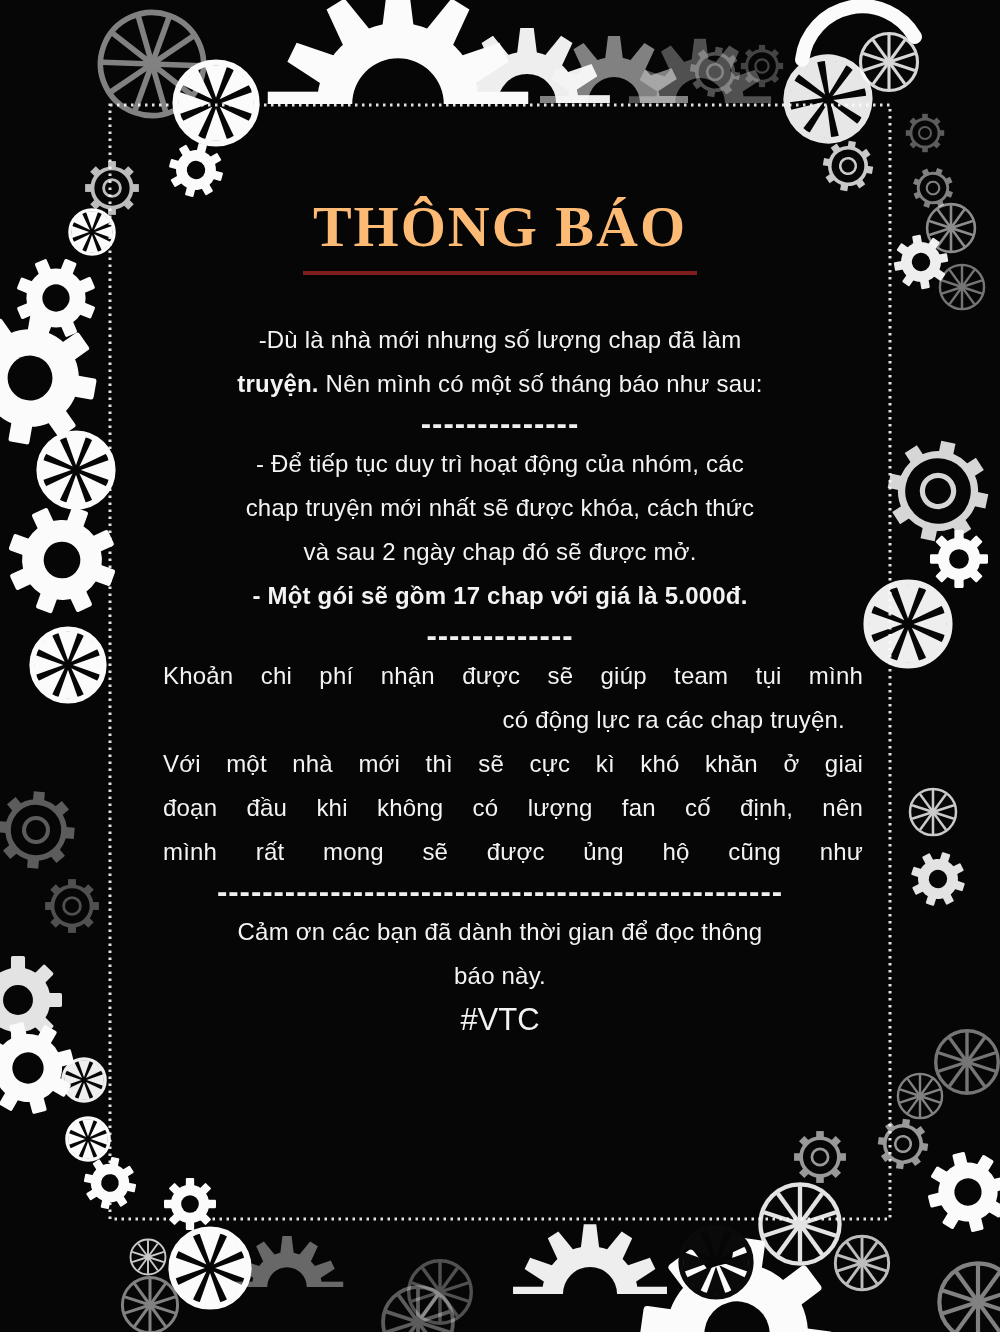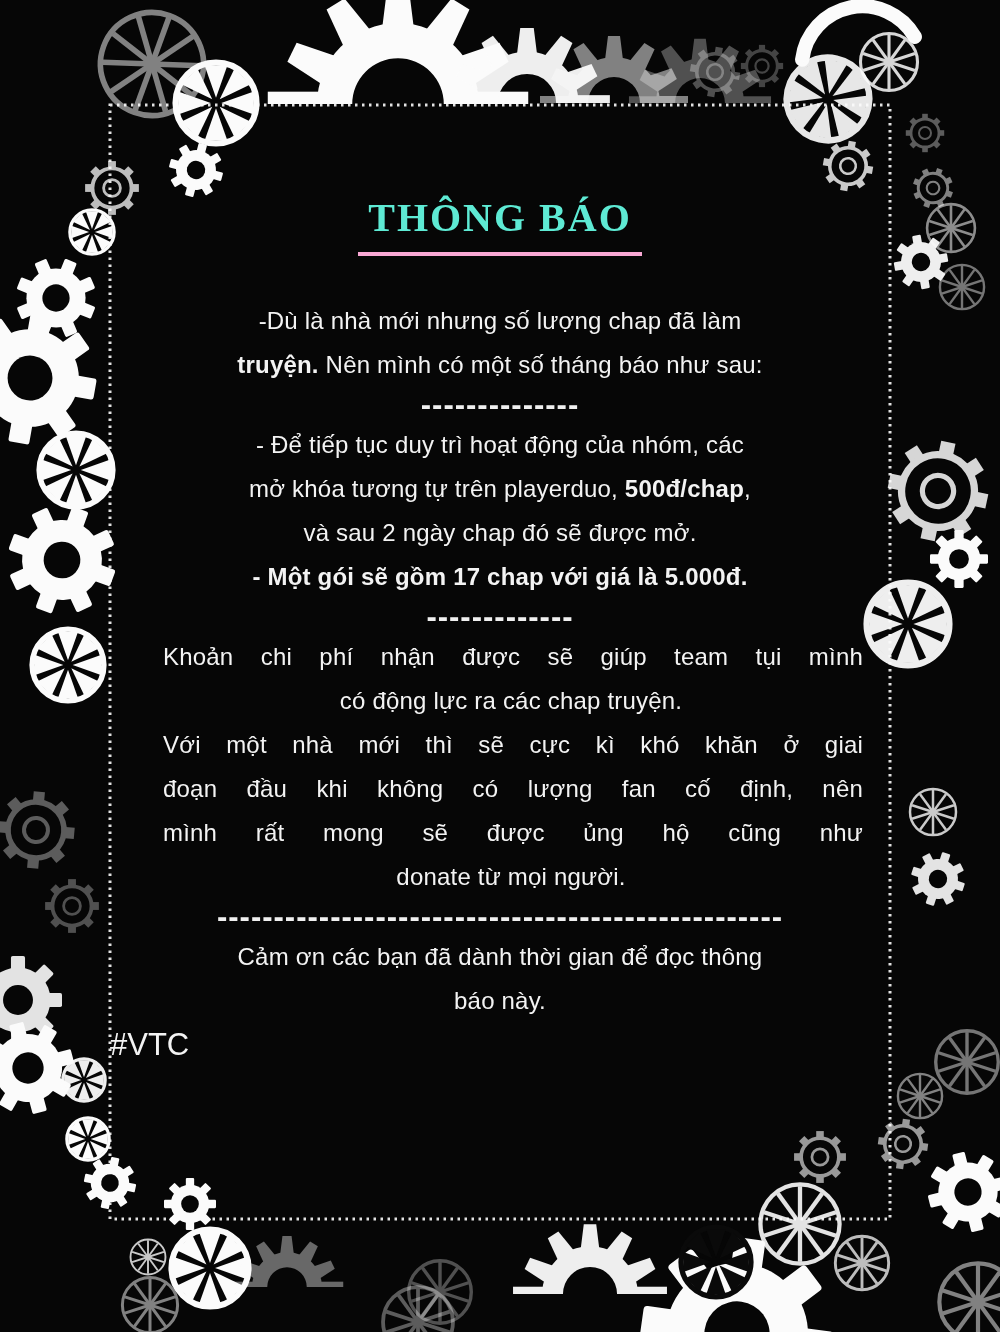--- a/index.html
+++ b/index.html
@@ -19,42 +19,42 @@
   #gear-layer{position:absolute;left:0;top:0;width:1000px;height:1332px;display:block;}
   .content{
     position:absolute;left:110px;top:105px;width:780px;height:1114px;
     z-index:2;
   }
   .title-wrap{margin-top:92px;text-align:center;}
   .title{
     display:inline-block;
     font-family:"Liberation Serif","DejaVu Serif",serif;
     font-weight:700;
-    font-size:40px;line-height:1.05;
+    font-size:58px;line-height:1.05;
     letter-spacing:2px;
-    color:#5eead4;
+    color:#fdba74;
     padding:0 10px 13px 10px;
-    border-bottom:4px solid #f9a8d4;
+    border-bottom:4px solid #7f1d1d;
   }
   .body-txt{font-size:24px;line-height:44px;letter-spacing:.2px;color:var(--txt);}
   .center{text-align:center;}
   .preline{white-space:pre-line;}
   .b{font-weight:700;}
   .divider{font-size:31px;line-height:36px;font-weight:600;text-align:center;color:#efefef;letter-spacing:1px;}
   .p1{margin-top:43px;}
   .just{
     margin:0 27px 0 53px;
     text-align:justify;
     text-align-last:justify;
   }
   .just-last{
     margin:0 45px 0 67px;
-    text-align:center;
-  }
-  .hashtag{font-size:31px;line-height:44px;}
+    text-align:right;
+  }
+  .hashtag{font-size:31px;line-height:44px;text-align:center;}
 </style>
 </head>
 <body>
 
 <svg id="gear-layer" viewBox="0 0 1000 1332" xmlns="http://www.w3.org/2000/svg">
   <defs>
 
     <g id="sym-wheel">
       <circle r="46" fill="none" stroke="currentColor" stroke-width="7"></circle>
       <g fill="currentColor">
@@ -198,37 +198,36 @@
 
   <div class="body-txt center p1">
     <div><span>-Dù là nhà mới nhưng số lượng chap đã làm</span></div>
     <div><span class="b">truyện.</span><span> Nên mình có một số tháng báo như sau:</span></div>
   </div>
 
   <div class="divider">--------------</div>
 
   <div class="body-txt center">
     <div><span>- Để tiếp tục duy trì hoạt động của nhóm, các</span></div>
-    <div><span>mở khóa tương tự trên playerduo, </span><span class="b">500đ/chap</span><span>,</span></div>
+    <div><span>chap truyện mới nhất sẽ được khóa, cách thức</span></div>
     <div><span>và sau 2 ngày chap đó sẽ được mở.</span></div>
     <div class="b"><span>- Một gói sẽ gồm 17 chap với giá là 5.000đ.</span></div>
   </div>
 
   <div class="divider">-------------</div>
 
   <div class="body-txt">
     <div class="just preline">Khoản chi phí nhận được sẽ giúp team tụi mình</div>
     <div class="just-last">có động lực ra các chap truyện.</div>
   </div>
 
   <div class="body-txt">
     <div class="just preline">Với một nhà mới thì sẽ cực kì khó khăn ở giai
 đoạn đầu khi không có lượng fan cố định, nên
 mình rất mong sẽ được ủng hộ cũng như</div>
-    <div class="just-last">donate từ mọi người.</div>
   </div>
 
   <div class="divider">--------------------------------------------------</div>
 
   <div class="body-txt center preline">Cảm ơn các bạn đã dành thời gian để đọc thông
 báo này.</div>
 
   <div class="hashtag">#VTC</div>
 
 </div>

